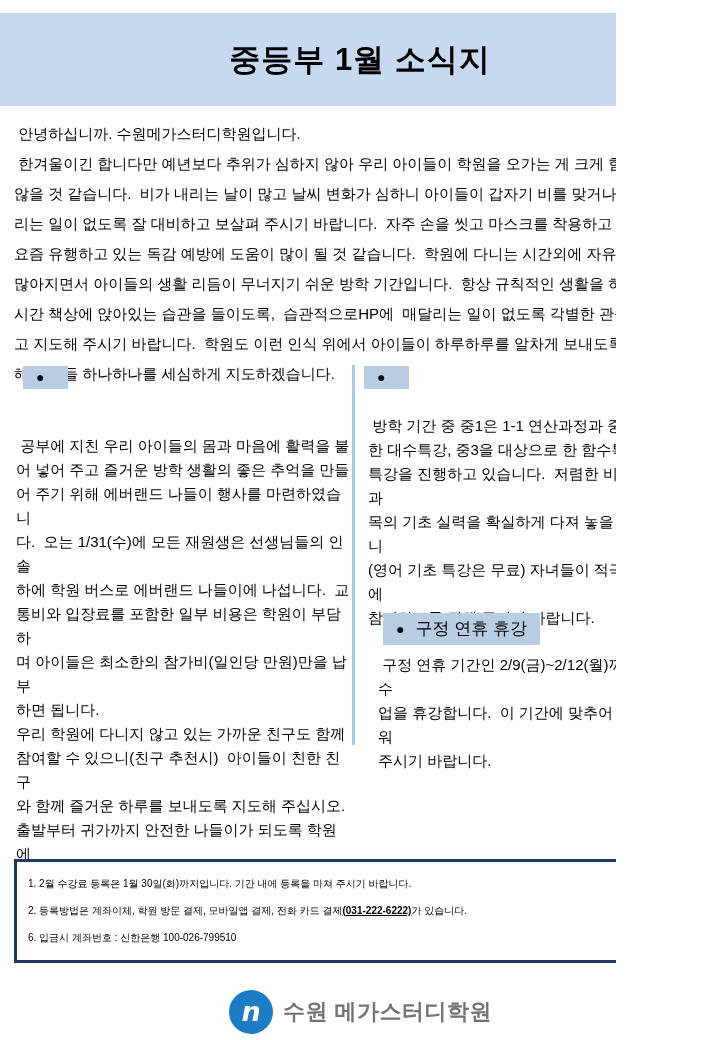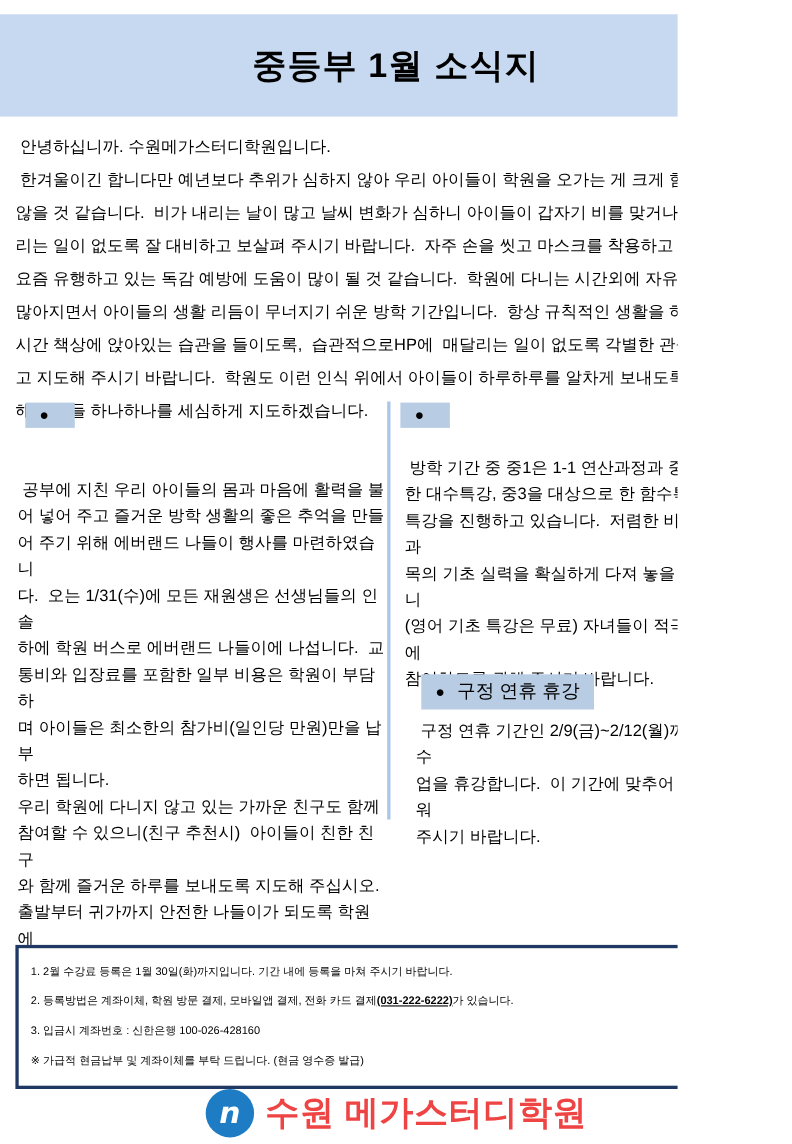--- a/index.html
+++ b/index.html
@@ -35,21 +35,21 @@
     position:absolute;left:14px;top:859px;width:664px;
     border:3px solid #1f3864;padding:8px 11px 9px 11px;
     font-size:10px;line-height:27px;background:#fff;
   }
   .notice .line{white-space:nowrap;}
   .notice b{font-weight:700;text-decoration:underline;}
   .footer-logo{
     position:absolute;left:0;top:988px;width:720px;height:48px;
     display:flex;align-items:center;justify-content:center;gap:9px;
   }
-  .logo-name{font-size:31px;font-weight:700;color:#ef4444;letter-spacing:0.5px;text-align:center;}
+  .logo-name{font-size:22px;font-weight:700;color:#737373;letter-spacing:0.5px;text-align:center;}
 </style>
 </head>
 <body>
 
 <div class="page">
 
   <div class="band">
     <h1>중등부 1월 소식지</h1>
   </div>
 
@@ -97,22 +97,21 @@
     <span class="bullet">●</span>
     <span>구정 연휴 휴강</span>
   </div>
   <div class="sec-body body-holiday"> 구정 연휴 기간인 2/9(금)~2/12(월)까지  모든 정규 수
 업을 휴강합니다.  이 기간에 맞추어 귀성 계획을 세워
 주시기 바랍니다.</div>
 
   <div class="notice">
     <div class="line">1. 2월 수강료 등록은 1월 30일(화)까지입니다. 기간 내에 등록을 마쳐 주시기 바랍니다.</div>
     <div class="line"><span>2. 등록방법은 계좌이체, 학원 방문 결제, 모바일앱 결제, 전화 카드 결제</span><b>(031-222-6222)</b><span>가 있습니다.</span></div>
-    <div class="line">3. 입금시 계좌번호 : 신한은행 100-026-428160</div>
-    <div class="line">※ 가급적 현금납부 및 계좌이체를 부탁 드립니다. (현금 영수증 발급)</div>
+    <div class="line">6. 입금시 계좌번호 : 신한은행 100-026-799510</div>
   </div>
 
   <div class="footer-logo">
     <svg width="46" height="46" viewBox="0 0 46 46">
       <circle cx="23" cy="23" r="22" fill="#1e7cc4"></circle>
       <text x="23" y="32" text-anchor="middle" font-size="27" font-style="italic" font-weight="700" font-family="DejaVu Sans, sans-serif" fill="#ffffff">n</text>
     </svg>
     <span class="logo-name">수원 메가스터디학원</span>
   </div>
 

